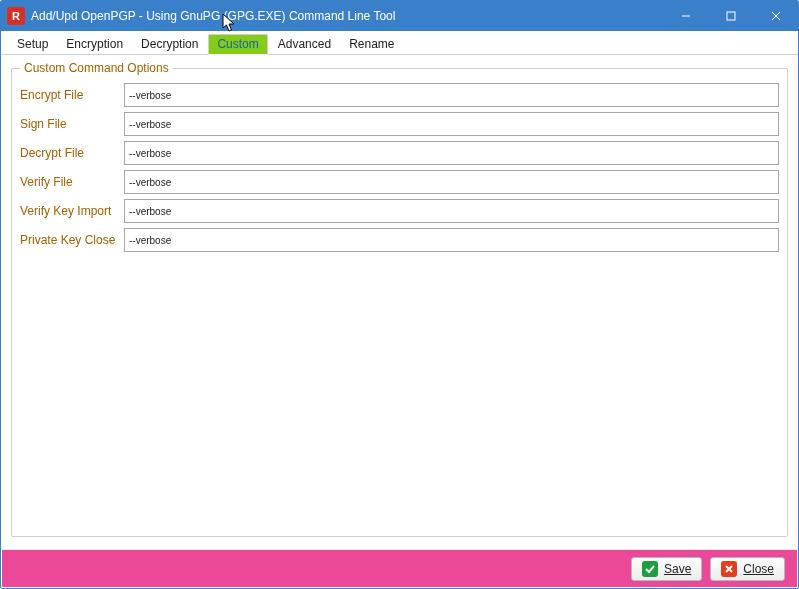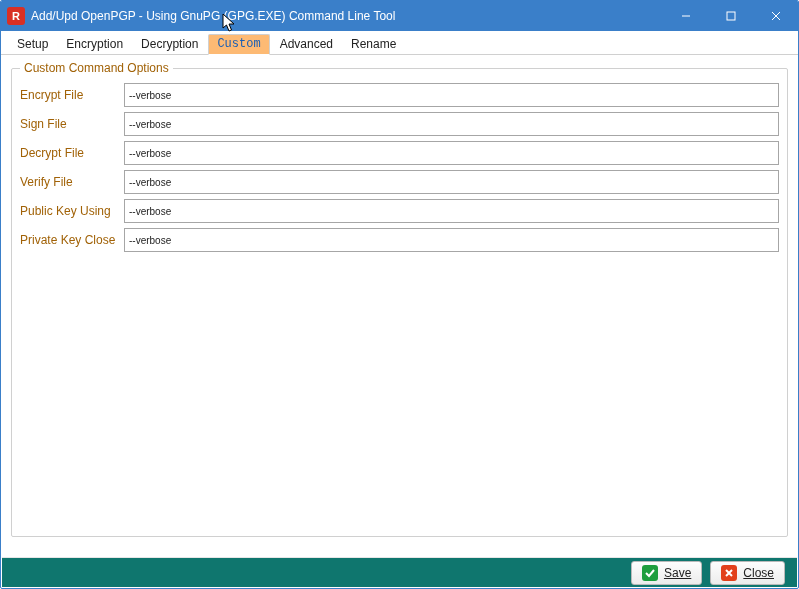--- a/index.html
+++ b/index.html
@@ -67,22 +67,21 @@
     padding: 2px 8px 3px 8px;
     color: #222;
     cursor: default;
   }
   .tab.active {
     color: #1a5fb4;
     border: 1px solid #d0d0d0;
     border-bottom: 1px solid #fff;
     margin-bottom: -1px;
     border-radius: 2px 2px 0 0;
-    background: #fdba74;
-    font-family: Liberation Mono, monospace;
+    background: #84cc16;
   }
   .content {
     padding: 6px 10px 10px 10px;
   }
   fieldset.group {
     border: 1px solid #d0d0d0;
     border-radius: 2px;
     padding: 8px 8px 8px 8px;
     margin: 0;
     height: 476px;
@@ -108,28 +107,28 @@
     border: 1px solid #a6a6a6;
     padding: 1px 4px;
     font-family: inherit;
     font-size: 10px;
     color: #222;
     outline: none;
   }
   .footer {
     position: absolute;
     left: 1px; right: 1px; bottom: 1px;
-    height: 30px;
+    height: 38px;
     display: flex;
     align-items: center;
     justify-content: flex-end;
     gap: 8px;
     padding: 0 12px;
     border-top: 1px solid #e6e6e6;
-    background: #0f766e;
+    background: #ec4899;
   }
   .btn {
     height: 24px;
     min-width: 70px;
     border: 1px solid #b9b9b9;
     border-radius: 3px;
     background: linear-gradient(#fdfdfd, #ececec);
     display: flex;
     align-items: center;
     justify-content: center;
@@ -200,21 +199,21 @@
     </div>
     <div class="row">
       <label>Decrypt File</label>
       <input type="text" value="--verbose" style="">
     </div>
     <div class="row">
       <label>Verify File</label>
       <input type="text" value="--verbose" style="">
     </div>
     <div class="row">
-      <label>Public Key Using</label>
+      <label>Verify Key Import</label>
       <input type="text" value="--verbose" style="">
     </div>
     <div class="row">
       <label>Private Key Close</label>
       <input type="text" value="--verbose" style="">
     </div>
   </fieldset>
 </div>
 
 <div class="footer">

